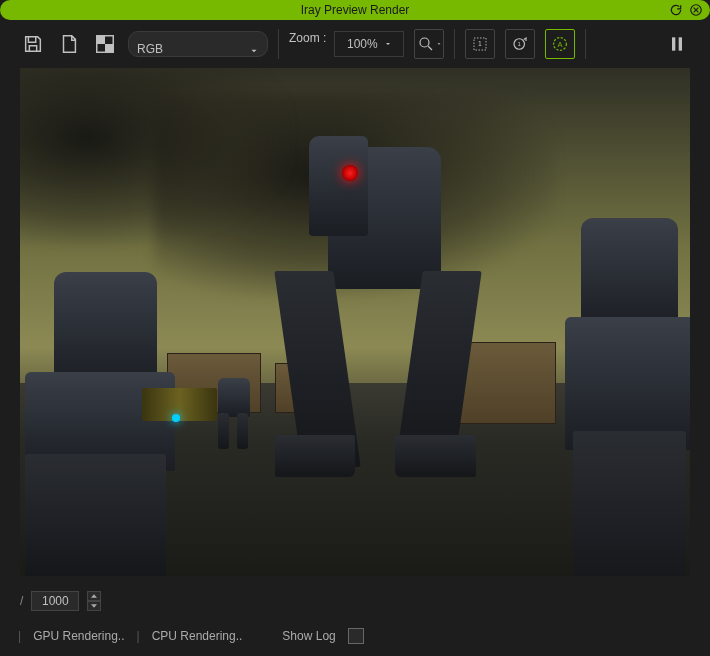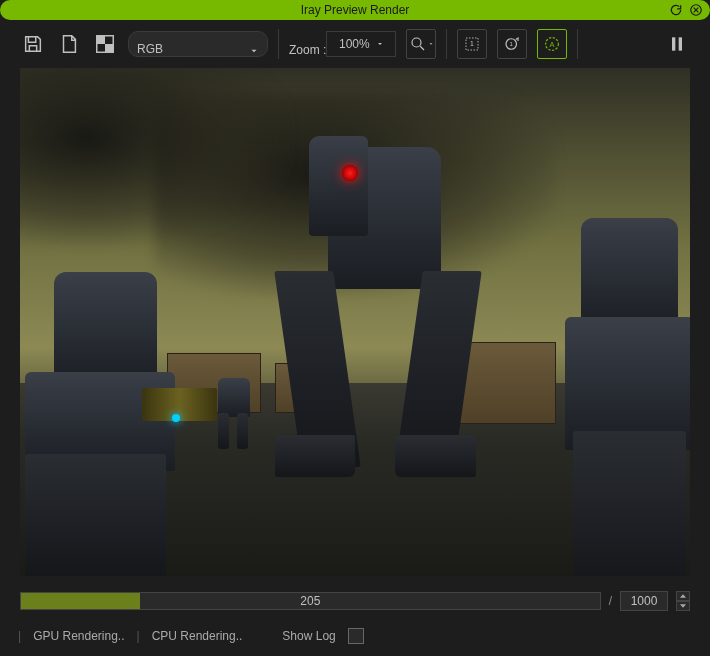--- a/index.html
+++ b/index.html
@@ -48,21 +48,21 @@
   background: #2a2a2a;
   border: 1px solid #3a3a3a;
   border-radius: 10px;
   display: flex; align-items: flex-end;
   padding: 0 8px;
   color: #c0c0c0;
   cursor: pointer;
 }
 .select .caret { margin-left: auto; }
 .divider { width: 1px; height: 30px; background: #3a3a3a; }
-.zoom-group { display:flex; align-items:flex-end; }
+.zoom-group { display:flex; align-items:flex-start; gap:8px; }
 .zoom-val {
   height: 26px; width: 70px;
   border: 1px solid #3a3a3a;
   display: flex; align-items: center; justify-content: center;
   gap: 6px;
 }
 .pause { margin-left: auto; }
 .viewport-wrap {
   flex: 1;
   padding: 0 20px 10px 20px;
@@ -266,24 +266,20 @@
 
       <div class="robot" style="right:-3%;bottom:-3%;width:24%;height:75%">
         <div class="mech-body" style="left:20%;top:2%;width:60%;height:30%;border-radius:12px"></div>
         <div class="mech-body" style="left:10%;top:28%;width:80%;height:35%"></div>
         <div class="mech-leg" style="left:15%;top:58%;width:70%;height:42%"></div>
       </div>
     </div>
   </div>
 
   <div class="progress-row">
-    <div class="progress-bar">
-      <div class="progress-fill" style="width:20.5%"></div>
-      <div class="progress-text">205</div>
-    </div>
     <span class="slash">/</span>
     <div class="total-box">
       <span>1000</span>
     </div>
     <div class="stepper">
       <div>
           <svg width="6" height="4" viewBox="0 0 10 6">
             <path fill="#aaa" d="M5 0l5 6H0z"></path>
           </svg>
         </div>

